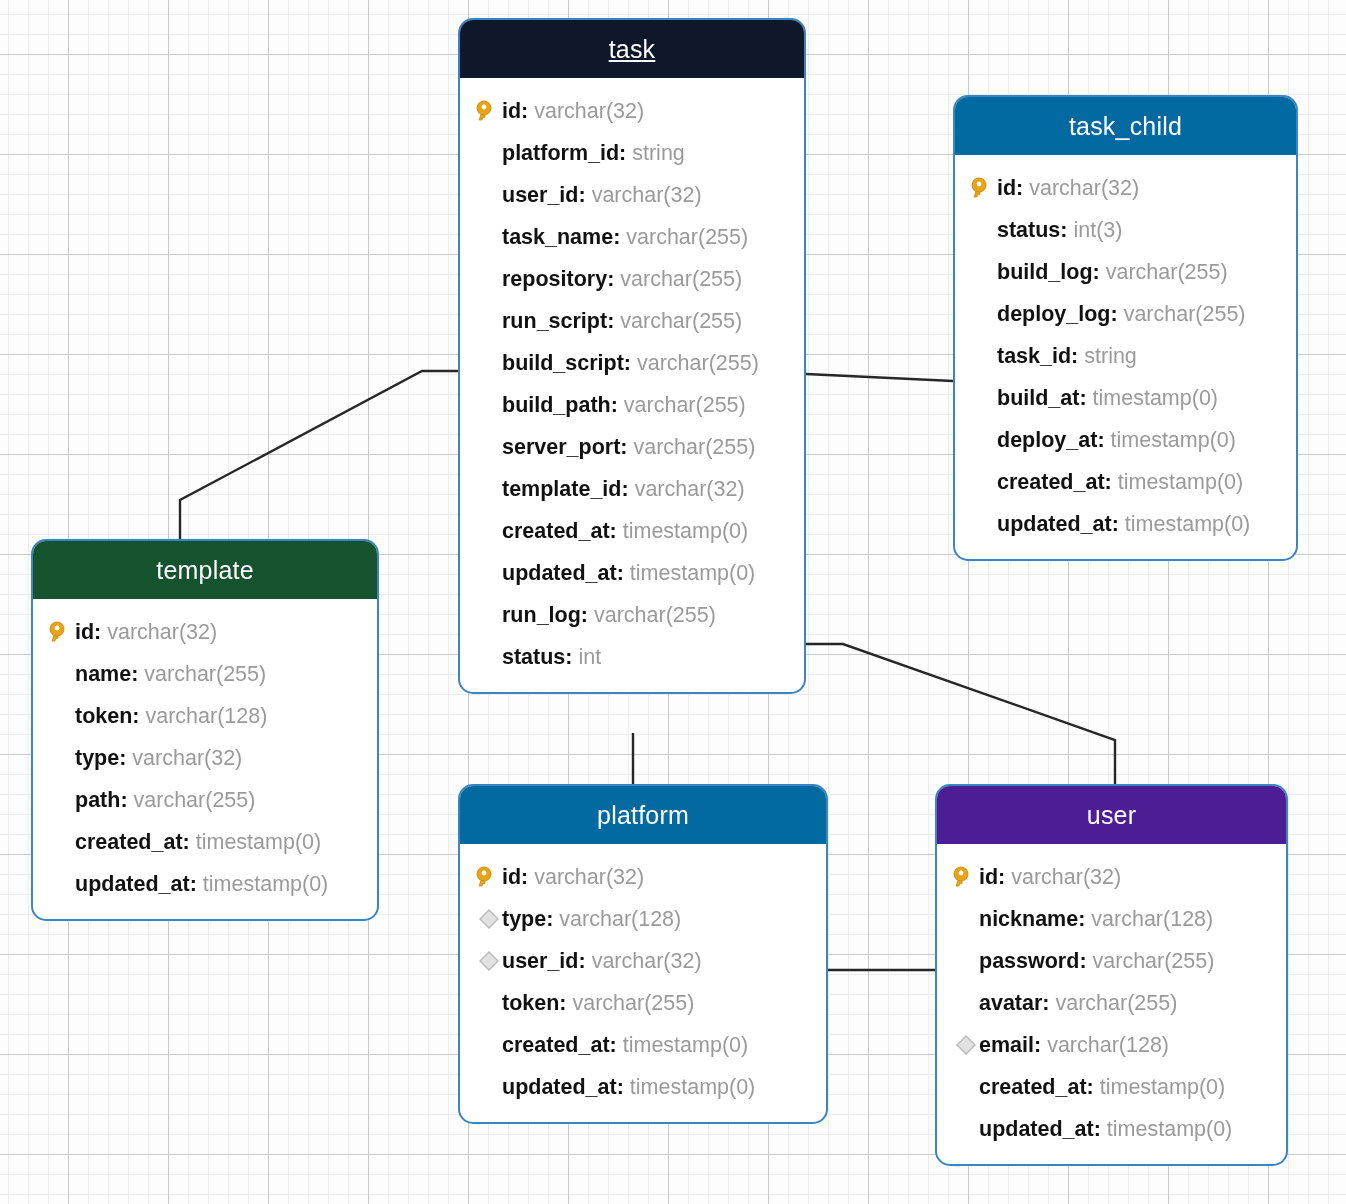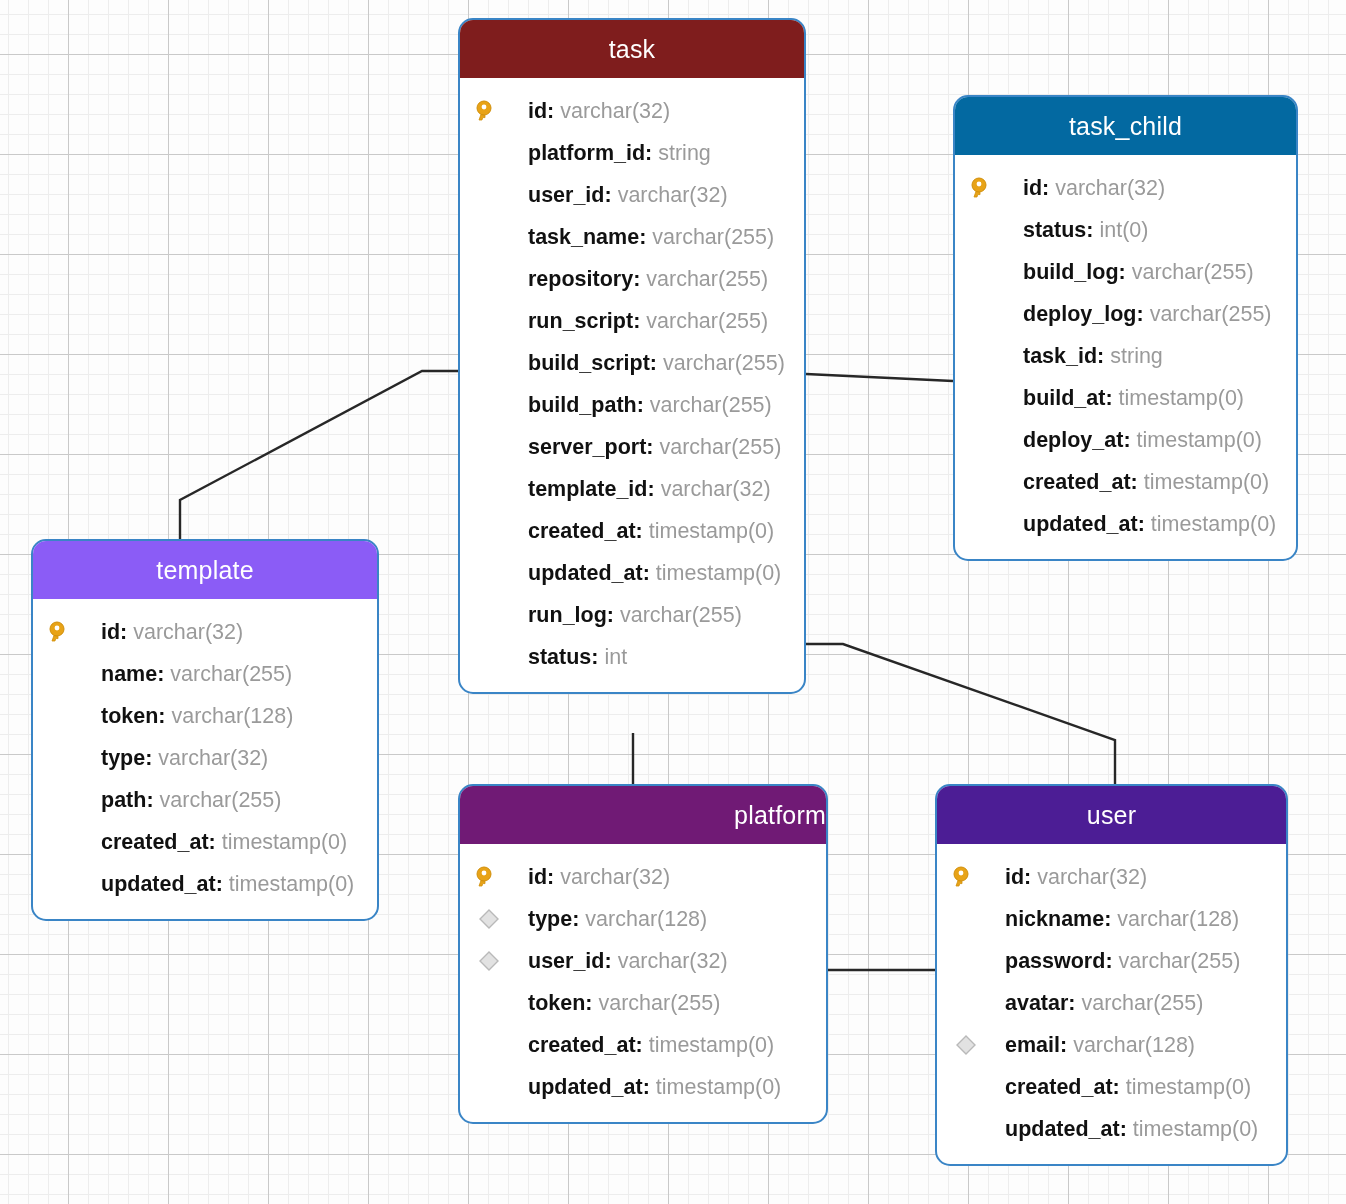--- a/index.html
+++ b/index.html
@@ -38,21 +38,21 @@
     font-weight:400;
     letter-spacing:0.2px;
   }
   .entity-body{padding:12px 0 14px 0;}
   .field{
     position:relative;
     height:42px;
     line-height:42px;
     font-size:21.5px;
     white-space:nowrap;
-    padding-left:68px;
+    padding-left:42px;
   }
   .fname{color:#111111;font-weight:700;}
   .fcolon{color:#111111;font-weight:700;}
   .ftype{color:#9a9a9a;font-weight:400;}
 
   
   .key-icon{
     position:absolute;left:16px;top:50%;
     transform:translateY(-50%);
     width:26px;height:22px;
@@ -70,21 +70,21 @@
 
 <div id="canvas">
   <svg id="edges" viewBox="0 0 1346 1204" xmlns="http://www.w3.org/2000/svg">
       <polyline points="458,371 422,371 180,500 180,539" class="edge-line" stroke="#272727"></polyline>
       <polyline points="806,374 953,381" class="edge-line" stroke="#272727"></polyline>
       <polyline points="806,644 843,644 1115,740 1115,784" class="edge-line" stroke="#272727"></polyline>
       <polyline points="633,733 633,784" class="edge-line" stroke="#272727"></polyline>
       <polyline points="828,970 935,970" class="edge-line" stroke="#272727"></polyline>
     </svg>
 <div class="entity" style="left: 458px; top: 18px; width: 348px; border-color: rgb(58, 133, 198);">
-      <div class="entity-header" style="background: #7f1d1d; color: rgb(255, 255, 255);">task</div>
+      <div class="entity-header" style="background: #0f172a; color: rgb(255, 255, 255); text-decoration: underline;">task</div>
       <div class="entity-body">
         <div class="field"><svg class="key-icon" viewBox="0 0 26 22">
             <path d="M5.5 13 L3 20 L6 20 L6.7 17.6 L9 17.6 L9 15.2 L7.4 15.2 L8.6 13.3 Z" fill="#e8a317" stroke="#d18f0a" stroke-width="0.8"></path>
             <circle cx="8" cy="8" r="7" fill="#e8a317" stroke="#d18f0a" stroke-width="1"></circle>
             <circle cx="8" cy="7" r="2.4" fill="#ffffff"></circle>
           </svg><span class="fname">id</span><span class="fcolon">: </span><span class="ftype" style="color: rgb(154, 154, 154);">varchar(32)</span></div>
         <div class="field"><span class="fname">platform_id</span><span class="fcolon">: </span><span class="ftype" style="color: rgb(154, 154, 154);">string</span></div>
         <div class="field"><span class="fname">user_id</span><span class="fcolon">: </span><span class="ftype" style="color: rgb(154, 154, 154);">varchar(32)</span></div>
         <div class="field"><span class="fname">task_name</span><span class="fcolon">: </span><span class="ftype" style="color: rgb(154, 154, 154);">varchar(255)</span></div>
         <div class="field"><span class="fname">repository</span><span class="fcolon">: </span><span class="ftype" style="color: rgb(154, 154, 154);">varchar(255)</span></div>
@@ -100,48 +100,48 @@
       </div>
     </div>
     <div class="entity" style="left: 953px; top: 95px; width: 345px; border-color: rgb(58, 133, 198);">
       <div class="entity-header" style="background: #0369a1; color: rgb(255, 255, 255);">task_child</div>
       <div class="entity-body">
         <div class="field"><svg class="key-icon" viewBox="0 0 26 22">
             <path d="M5.5 13 L3 20 L6 20 L6.7 17.6 L9 17.6 L9 15.2 L7.4 15.2 L8.6 13.3 Z" fill="#e8a317" stroke="#d18f0a" stroke-width="0.8"></path>
             <circle cx="8" cy="8" r="7" fill="#e8a317" stroke="#d18f0a" stroke-width="1"></circle>
             <circle cx="8" cy="7" r="2.4" fill="#ffffff"></circle>
           </svg><span class="fname">id</span><span class="fcolon">: </span><span class="ftype" style="color: rgb(154, 154, 154);">varchar(32)</span></div>
-        <div class="field"><span class="fname">status</span><span class="fcolon">: </span><span class="ftype" style="color: rgb(154, 154, 154);">int(0)</span></div>
+        <div class="field"><span class="fname">status</span><span class="fcolon">: </span><span class="ftype" style="color: rgb(154, 154, 154);">int(3)</span></div>
         <div class="field"><span class="fname">build_log</span><span class="fcolon">: </span><span class="ftype" style="color: rgb(154, 154, 154);">varchar(255)</span></div>
         <div class="field"><span class="fname">deploy_log</span><span class="fcolon">: </span><span class="ftype" style="color: rgb(154, 154, 154);">varchar(255)</span></div>
         <div class="field"><span class="fname">task_id</span><span class="fcolon">: </span><span class="ftype" style="color: rgb(154, 154, 154);">string</span></div>
         <div class="field"><span class="fname">build_at</span><span class="fcolon">: </span><span class="ftype" style="color: rgb(154, 154, 154);">timestamp(0)</span></div>
         <div class="field"><span class="fname">deploy_at</span><span class="fcolon">: </span><span class="ftype" style="color: rgb(154, 154, 154);">timestamp(0)</span></div>
         <div class="field"><span class="fname">created_at</span><span class="fcolon">: </span><span class="ftype" style="color: rgb(154, 154, 154);">timestamp(0)</span></div>
         <div class="field"><span class="fname">updated_at</span><span class="fcolon">: </span><span class="ftype" style="color: rgb(154, 154, 154);">timestamp(0)</span></div>
       </div>
     </div>
     <div class="entity" style="left: 31px; top: 539px; width: 348px; border-color: rgb(58, 133, 198);">
-      <div class="entity-header" style="background: #8b5cf6; color: rgb(255, 255, 255);">template</div>
+      <div class="entity-header" style="background: #14532d; color: rgb(255, 255, 255);">template</div>
       <div class="entity-body">
         <div class="field"><svg class="key-icon" viewBox="0 0 26 22">
             <path d="M5.5 13 L3 20 L6 20 L6.7 17.6 L9 17.6 L9 15.2 L7.4 15.2 L8.6 13.3 Z" fill="#e8a317" stroke="#d18f0a" stroke-width="0.8"></path>
             <circle cx="8" cy="8" r="7" fill="#e8a317" stroke="#d18f0a" stroke-width="1"></circle>
             <circle cx="8" cy="7" r="2.4" fill="#ffffff"></circle>
           </svg><span class="fname">id</span><span class="fcolon">: </span><span class="ftype" style="color: rgb(154, 154, 154);">varchar(32)</span></div>
         <div class="field"><span class="fname">name</span><span class="fcolon">: </span><span class="ftype" style="color: rgb(154, 154, 154);">varchar(255)</span></div>
         <div class="field"><span class="fname">token</span><span class="fcolon">: </span><span class="ftype" style="color: rgb(154, 154, 154);">varchar(128)</span></div>
         <div class="field"><span class="fname">type</span><span class="fcolon">: </span><span class="ftype" style="color: rgb(154, 154, 154);">varchar(32)</span></div>
         <div class="field"><span class="fname">path</span><span class="fcolon">: </span><span class="ftype" style="color: rgb(154, 154, 154);">varchar(255)</span></div>
         <div class="field"><span class="fname">created_at</span><span class="fcolon">: </span><span class="ftype" style="color: rgb(154, 154, 154);">timestamp(0)</span></div>
         <div class="field"><span class="fname">updated_at</span><span class="fcolon">: </span><span class="ftype" style="color: rgb(154, 154, 154);">timestamp(0)</span></div>
       </div>
     </div>
     <div class="entity" style="left: 458px; top: 784px; width: 370px; border-color: rgb(58, 133, 198);">
-      <div class="entity-header" style="background: #701a75; color: rgb(255, 255, 255); text-align: right;">platform</div>
+      <div class="entity-header" style="background: #0369a1; color: rgb(255, 255, 255);">platform</div>
       <div class="entity-body">
         <div class="field"><svg class="key-icon" viewBox="0 0 26 22">
             <path d="M5.5 13 L3 20 L6 20 L6.7 17.6 L9 17.6 L9 15.2 L7.4 15.2 L8.6 13.3 Z" fill="#e8a317" stroke="#d18f0a" stroke-width="0.8"></path>
             <circle cx="8" cy="8" r="7" fill="#e8a317" stroke="#d18f0a" stroke-width="1"></circle>
             <circle cx="8" cy="7" r="2.4" fill="#ffffff"></circle>
           </svg><span class="fname">id</span><span class="fcolon">: </span><span class="ftype" style="color: rgb(154, 154, 154);">varchar(32)</span></div>
         <div class="field"><svg class="diamond-icon" viewBox="0 0 22 22">
             <polygon points="11,2 20,11 11,20 2,11" fill="#e2e2e2" stroke="#b9b9b9" stroke-width="1.4"></polygon>
           </svg><span class="fname">type</span><span class="fcolon">: </span><span class="ftype" style="color: rgb(154, 154, 154);">varchar(128)</span></div>
         <div class="field"><svg class="diamond-icon" viewBox="0 0 22 22">

